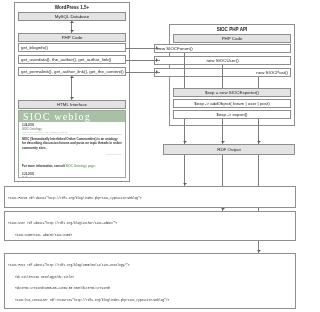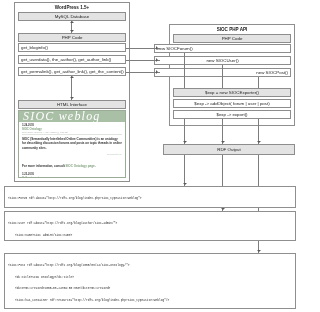--- a/index.html
+++ b/index.html
@@ -28,22 +28,22 @@
   .arwu{position:absolute;width:0;height:0;border-left:2px solid transparent;
         border-right:2px solid transparent;border-bottom:2.6px solid #5a5a5a;}
   .arwr{position:absolute;width:0;height:0;border-top:2px solid transparent;
         border-bottom:2px solid transparent;border-left:2.6px solid #5a5a5a;}
 
   
   .wl{position:absolute;border:1px solid #9aab96;box-sizing:border-box;
       background:#ffffff;overflow:hidden;}
   .wl-band{background:#a9bfa6;height:11px;display:flex;align-items:center;
            padding-left:4px;}
-  .wl-title{font-family:"Liberation Serif",serif;font-style:italic;
-            font-size:12px;color:#ffffff;letter-spacing:1.2px;text-align:right;}
+  .wl-title{font-family:"Liberation Serif",serif;
+            font-size:10px;color:#ffffff;letter-spacing:1.2px;text-align:right;}
   .wl-body{padding:2px 3px 0 3px;}
   .wl-date{font-size:2.6px;font-weight:bold;color:#3c3c3c;}
   .wl-ptitle{font-size:2.8px;color:#7fa07c;font-weight:bold;}
   .wl-meta{font-size:2.2px;color:#a8a8a8;}
   .wl-rule{height:1px;background:#dfe5de;margin:1px 0;}
   .wl-txt{font-size:3px;color:#2e2e2e;line-height:4.4px;font-weight:bold;}
   .wl-more{font-size:3px;color:#2e2e2e;font-weight:bold;}
   .wl-link{color:#7fa07c;}
   .wl-cmts{font-size:2.4px;color:#b3c4b1;float:right;}
 

